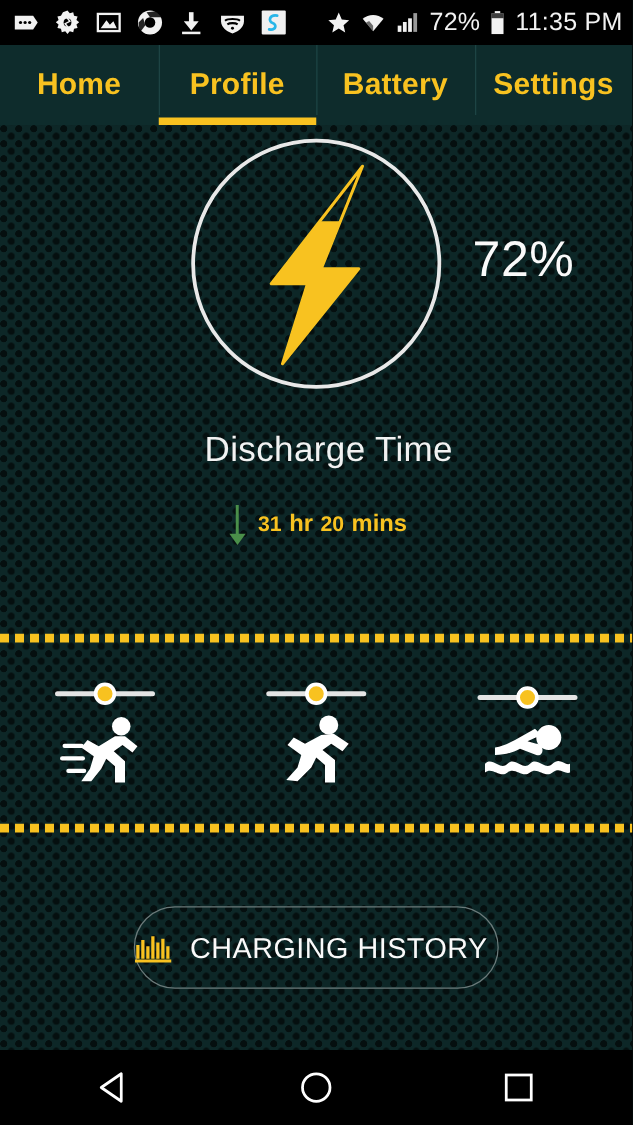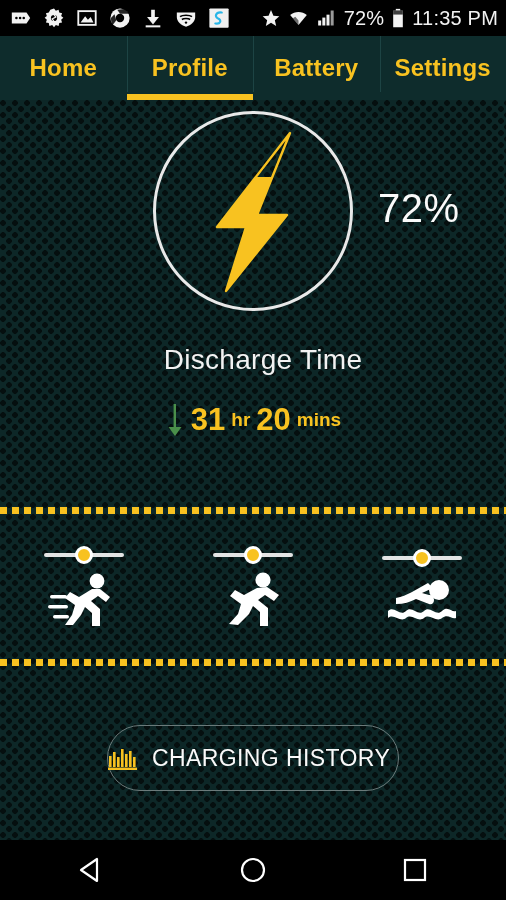--- a/index.html
+++ b/index.html
@@ -68,21 +68,21 @@
   
   .discharge-title {
     position:absolute; left:10px; top:244px; width:506px; text-align:center;
     color:#f2f2f2; font-size:28px; letter-spacing:0.3px;
   }
   .discharge-value {
     position:absolute; left:0; top:302px; width:506px;
     display:flex; align-items:center; justify-content:center; gap:6px;
   }
   .arrow-down { display:block; }
-  .dv-num { color:#f8c220; font-size:31px; font-weight:bold; }
+  .dv-num { color:#f8c220; font-size:17px; font-weight:bold; }
   .dv-unit { color:#f8c220; font-size:19px; font-weight:bold; }
 
   
   .dash-line {
     position:absolute; left:0; width:506px; height:7px;
     background-image:repeating-linear-gradient(
       to right, #f8c220 0 7px, rgba(0,0,0,0) 7px 12px);
   }
   .dash-top { top:407px; }
   .dash-bottom { top:559px; }

